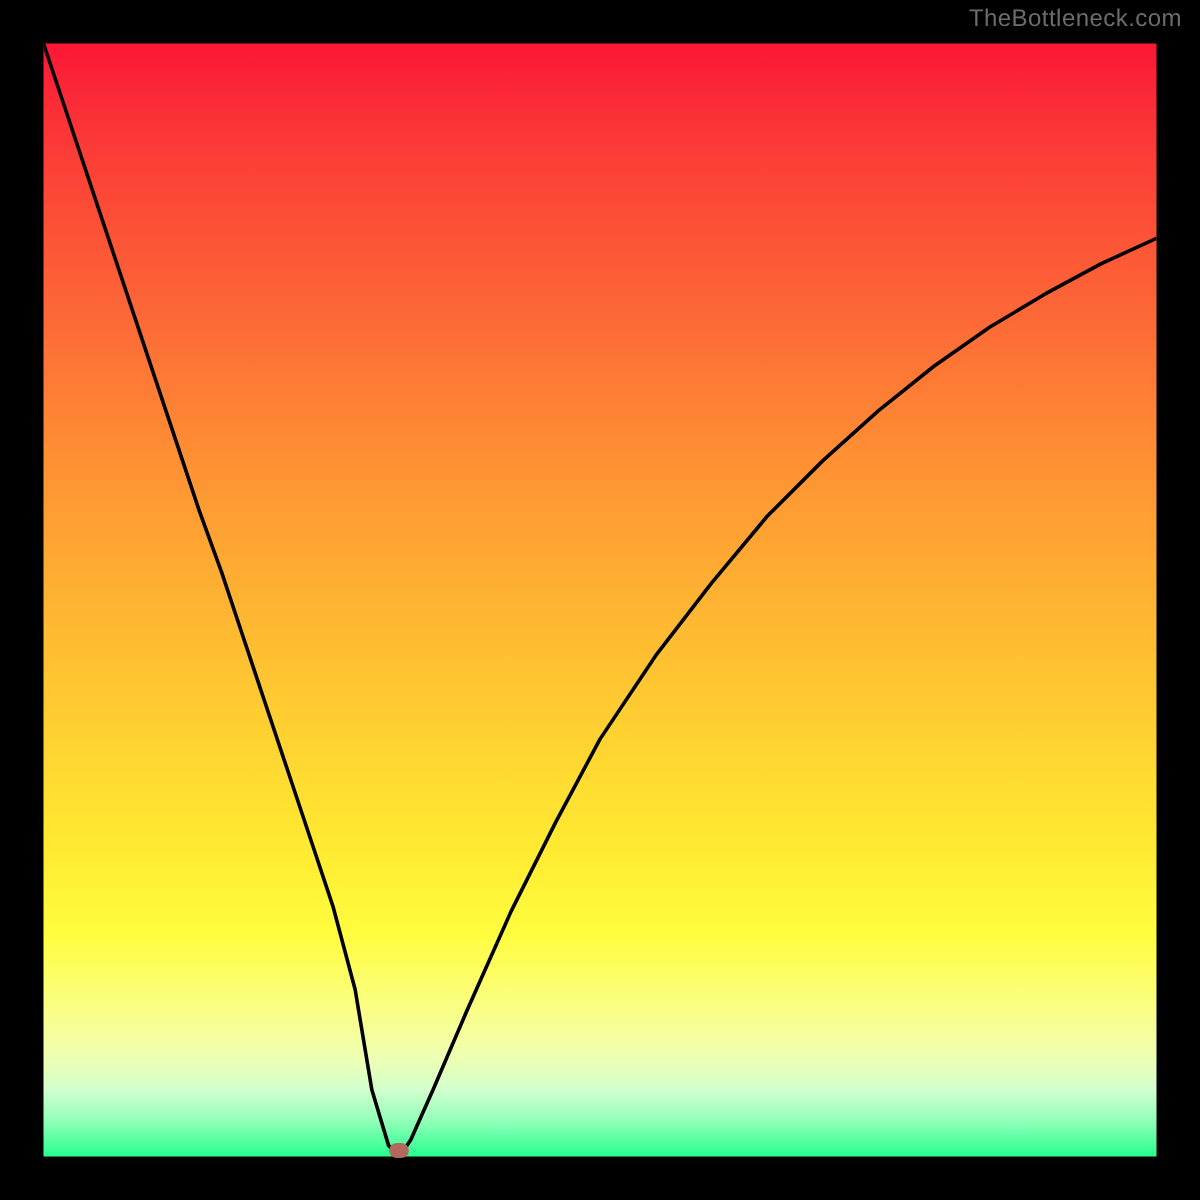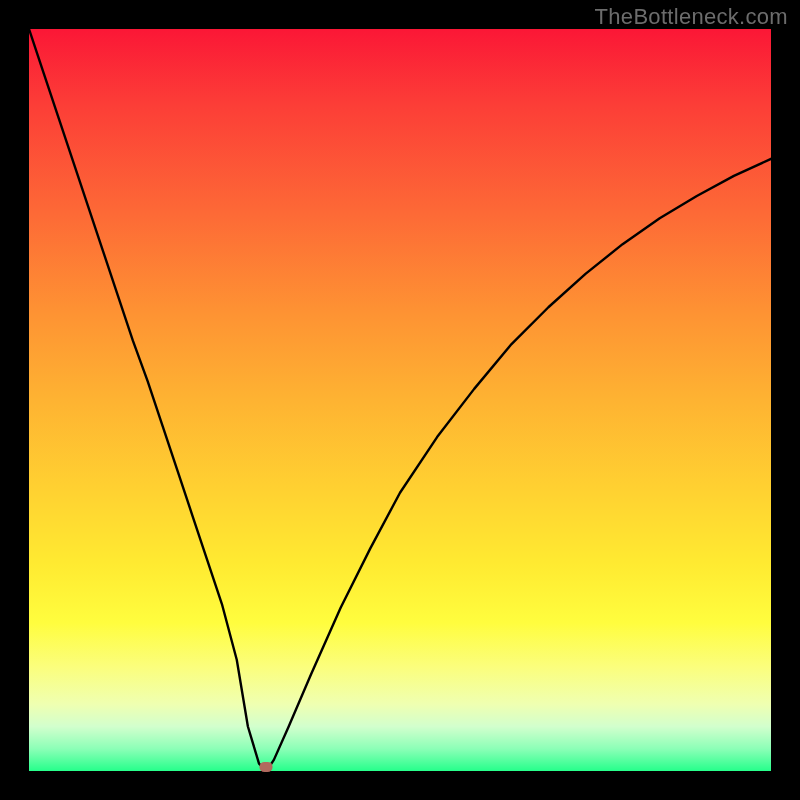--- a/index.html
+++ b/index.html
@@ -15,21 +15,21 @@
     position: relative;
     width: 800px;
     height: 800px;
     background: #000000;
   }
   .watermark {
     position: absolute;
     top: 4px;
     right: 12px;
     color: #6c6c6c;
-    font-size: 22px;
+    font-size: 16px;
     font-weight: 400;
     letter-spacing: 0.3px;
     z-index: 10;
   }
   .plot-area {
     position: absolute;
     left: 29px;
     top: 29px;
     width: 742px;
     height: 742px;

